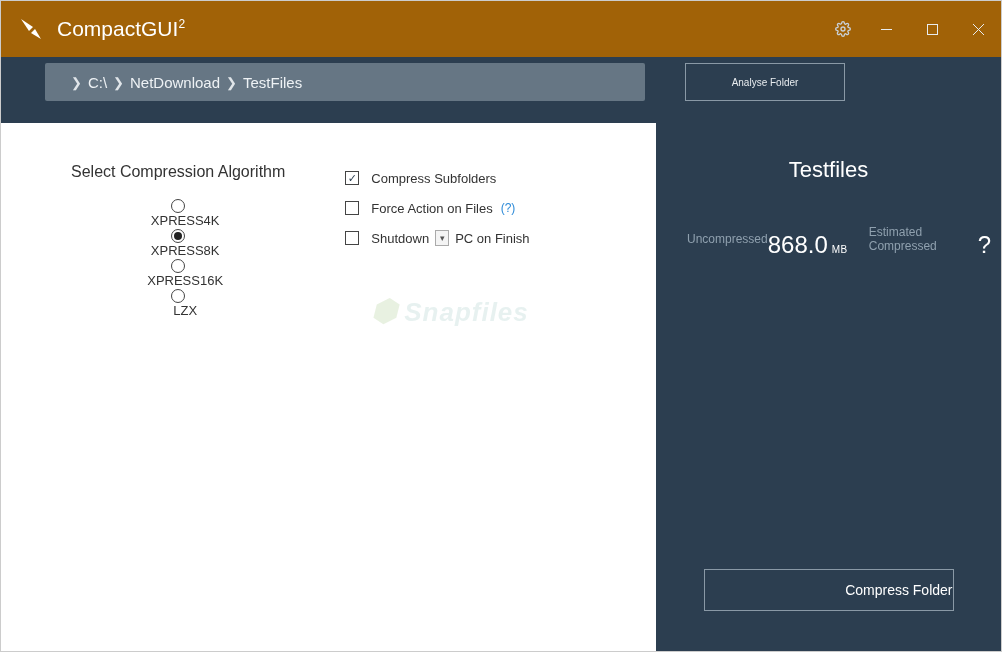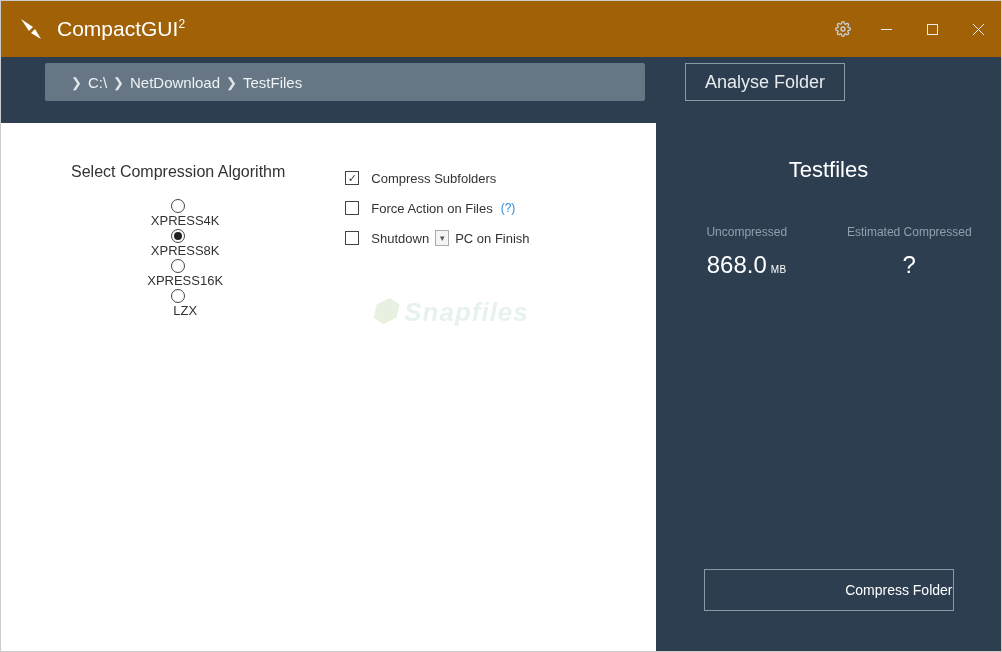--- a/index.html
+++ b/index.html
@@ -9,37 +9,37 @@
   .app-icon { width: 24px; height: 24px; margin-left: 18px; margin-right: 14px; position: relative; }
   .app-icon svg { width: 24px; height: 24px; }
   .app-title { font-size: 21px; font-weight: 300; flex: 0 0 auto; }
   .app-title sup { font-size: 12px; vertical-align: super; }
   .title-spacer { flex: 1; }
   .gear { width: 40px; height: 56px; display:flex; align-items:center; justify-content:center; color:#c9d1d9; cursor:pointer;}
   .win-btn { width: 46px; height: 56px; display:flex; align-items:center; justify-content:center; color:#e8ecef; cursor:pointer; font-family: sans-serif; font-size:14px;}
   .pathbar { height: 66px; background: #2c3e50; display:flex; align-items:center; padding: 0 22px 16px 44px; gap: 40px;}
   .breadcrumb { flex: 1; max-width: 600px; height: 38px; background: #667684; border-radius: 2px; display:flex; align-items:center; padding: 0 20px; color:#eef2f5; font-size:15px; }
   .breadcrumb .chev { margin: 0 6px; font-size:13px; opacity:.9;}
-  .analyse-btn { width: 160px; height:38px; border:1px solid #8a99a6; color:#e8ecef; display:flex; align-items:center; justify-content:center; font-size:18px; cursor:pointer; margin-right: 40px;}
+  .analyse-btn { width: 160px; height:38px; border:1px solid #8a99a6; color:#e8ecef; display:flex; align-items:center; justify-content:center; font-size:10px; cursor:pointer; margin-right: 40px;}
   .body { flex:1; display:flex; }
   .left-pane { flex:1; background:#fff; display:flex; padding: 40px 10px 12px 70px; gap: 60px; position:relative;}
   .col { display:flex; flex-direction:column; }
   .col h3 { font-size:16px; font-weight:400; color:#333; margin-bottom: 18px; }
   .radio-row, .check-row { display:flex; align-items:center; height:30px; font-size:13px; color:#333; cursor:pointer; }
   .radio-row { margin-left: 14px; flex-direction: column; }
   .radio { width:14px; height:14px; border:1.5px solid #444; border-radius:50%; margin-right:14px; display:flex; align-items:center; justify-content:center; }
   .radio.active::after { content:""; width:8px; height:8px; background:#222; border-radius:50%; }
   .chk { width:14px; height:14px; border:1.5px solid #444; margin-right:12px; display:flex; align-items:center; justify-content:center; font-size:11px; color:#2c3e50; line-height:1;}
   .chk.active::after { content:"✓"; }
   .help { color:#2e8bd8; margin-left:8px; font-size:12px; }
   .dd { width:14px; height:16px; border:1px solid #aaa; margin: 0 6px; display:flex; align-items:center; justify-content:center; font-size:9px; color:#555; background:#f4f4f4;}
   .right-pane { width: 345px; background:#2c3e50; color:#fff; display:flex; flex-direction:column; align-items:center; padding-top: 34px; }
   .rp-title { font-size:22px; font-weight:400; margin-bottom: 42px;}
   .stats { width:100%; display:flex; justify-content:space-around; padding: 0 10px;}
-  .stat { display:flex; flex-direction:column; align-items:center;margin-left:21px; }
+  .stat { display:flex; align-items:center;margin-left:21px; }
   .stat-label { font-size:12px; color:#8fa0ae; margin-bottom:12px; }
   .stat-val { font-size:24px; font-weight:300; display:flex; align-items:baseline;}
   .stat-unit { font-size:10px; margin-left:4px; letter-spacing:.5px;}
   .compress-btn { margin-top:auto; margin-bottom:40px; width:250px; height:42px; border:1px solid #8a99a6; display:flex; align-items:center; justify-content:flex-end; font-size:14px; cursor:pointer; }
   .watermark { position:absolute; left:370px; top:170px; font-size:26px; font-style:italic; font-weight:700; color:rgba(120,180,170,.18); letter-spacing:1px; pointer-events:none; user-select:none;}
   .watermark .s { color:rgba(150,190,120,.22); font-size:30px; margin-right:6px;}
 </style>
 </head>
 <body>
 

